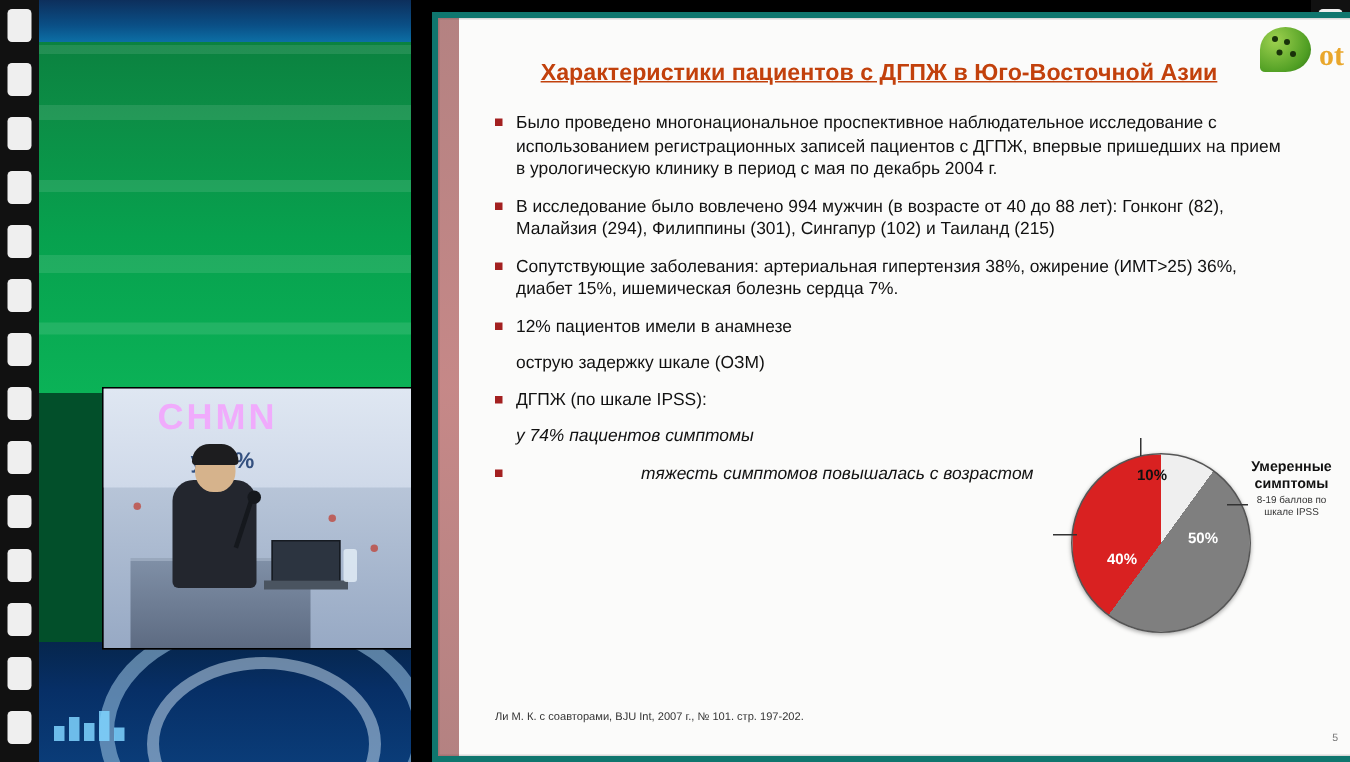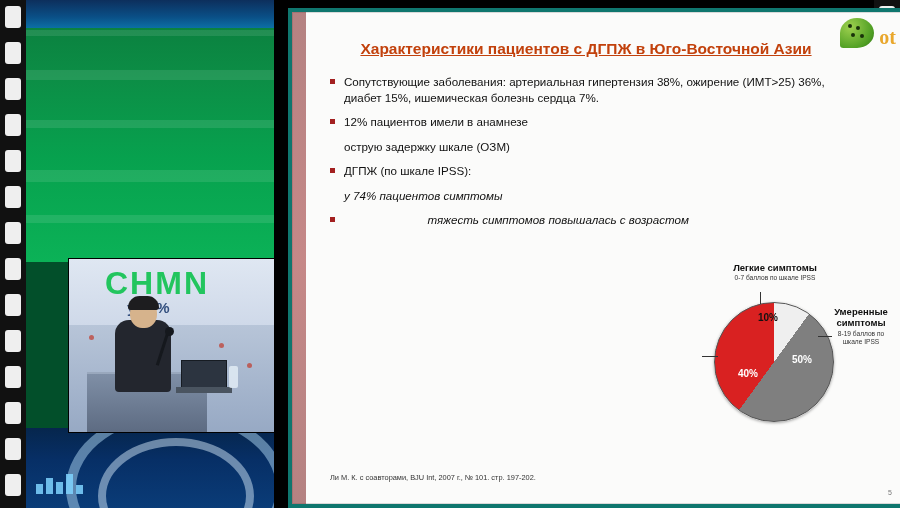--- a/index.html
+++ b/index.html
@@ -128,23 +128,23 @@
   .sp-banner {
     position: absolute;
     left: 0; top: 0;
     width: 206px; height: 66px;
     background: linear-gradient(180deg,#dfe7f2 0%, #cfd9e9 100%);
   }
   .sp-banner-text {
     position: absolute;
     left: 36px;
     top: 6px;
-    font-size: 32px;
+    font-size: 24px;
     font-weight: bold;
-    color: #22c55e;
+    color: #f0abfc;
     letter-spacing: 2px;
   }
   .sp-banner-sub {
     position: absolute;
     left: 58px;
     top: 40px;
     font-size: 15px;
     font-weight: bold;
     color: #34507f;
   }
@@ -504,39 +504,37 @@
         <i style="left:3px;top:9px"></i>
         <i style="left:12px;top:10px"></i>
       </div>
       <div class="letters">ot</div>
     </div>
 
     <div class="slide-inner">
       <div class="slide-title">Характеристики пациентов с ДГПЖ в Юго-Восточной Азии</div>
 
       <ul class="bullets">
+        <li>Было проведено многонациональное проспективное наблюдательное исследование с использованием регистрационных записей пациентов с ДГПЖ, впервые пришедших на прием в урологическую клинику в период с мая по декабрь 2004 г.</li>
+        <li>В исследование было вовлечено 994 мужчин (в возрасте от 40 до 88 лет): Гонконг (82), Малайзия (294), Филиппины (301), Сингапур (102) и Таиланд (215)</li>
         <li>Сопутствующие заболевания: артериальная гипертензия 38%, ожирение (ИМТ&gt;25) 36%, диабет 15%, ишемическая болезнь сердца 7%.</li>
         <li class="narrow">12% пациентов имели в анамнезе</li>
         <li class="nobullet narrow">острую задержку шкале (ОЗМ)</li>
         <li class="narrow">ДГПЖ (по шкале IPSS):</li>
         <li class="nobullet narrow italic">у 74% пациентов симптомы</li>
         <li class="sub" style="width:345px">тяжесть симптомов повышалась с возрастом</li>
       </ul>
 
       <div class="chart-wrap">
         <div class="pie"></div>
 
         <div class="pie-label" style="left:116px;top:50px">10%</div>
         <div class="pie-label on-dark" style="left:150px;top:92px">50%</div>
         <div class="pie-label on-dark" style="left:96px;top:106px">40%</div>
 
-        <div class="cat" style="left:78px;top:0px;width:110px">
-          <span>Легкие симптомы</span>
-          <span class="sub">0-7 баллов по шкале IPSS</span>
-        </div>
 
         <div class="cat" style="left:188px;top:44px;width:62px">
           <span>Умеренные симптомы</span>
           <span class="sub">8-19 баллов по шкале IPSS</span>
         </div>
 
 
         <div class="leader" style="left:118px;top:30px;width:1px;height:12px"></div>
         <div class="leader" style="left:176px;top:74px;width:14px;height:1px"></div>
         <div class="leader" style="left:60px;top:94px;width:16px;height:1px"></div>

